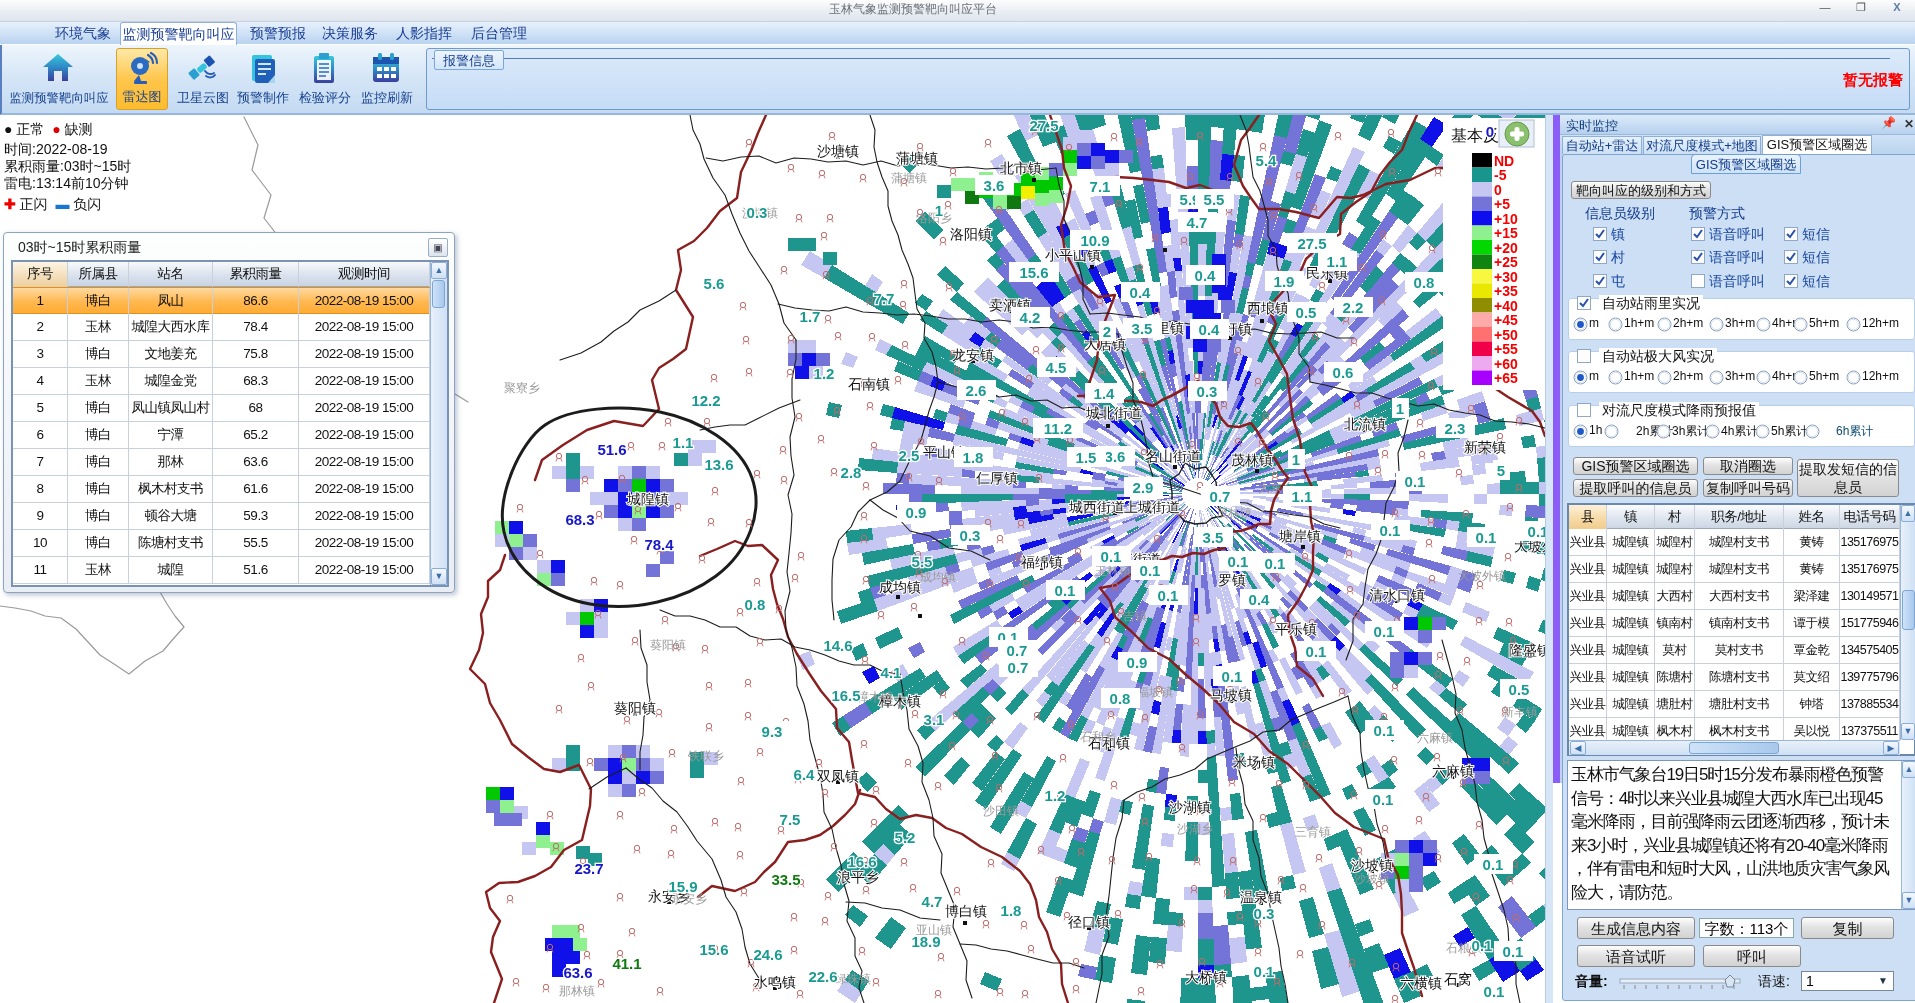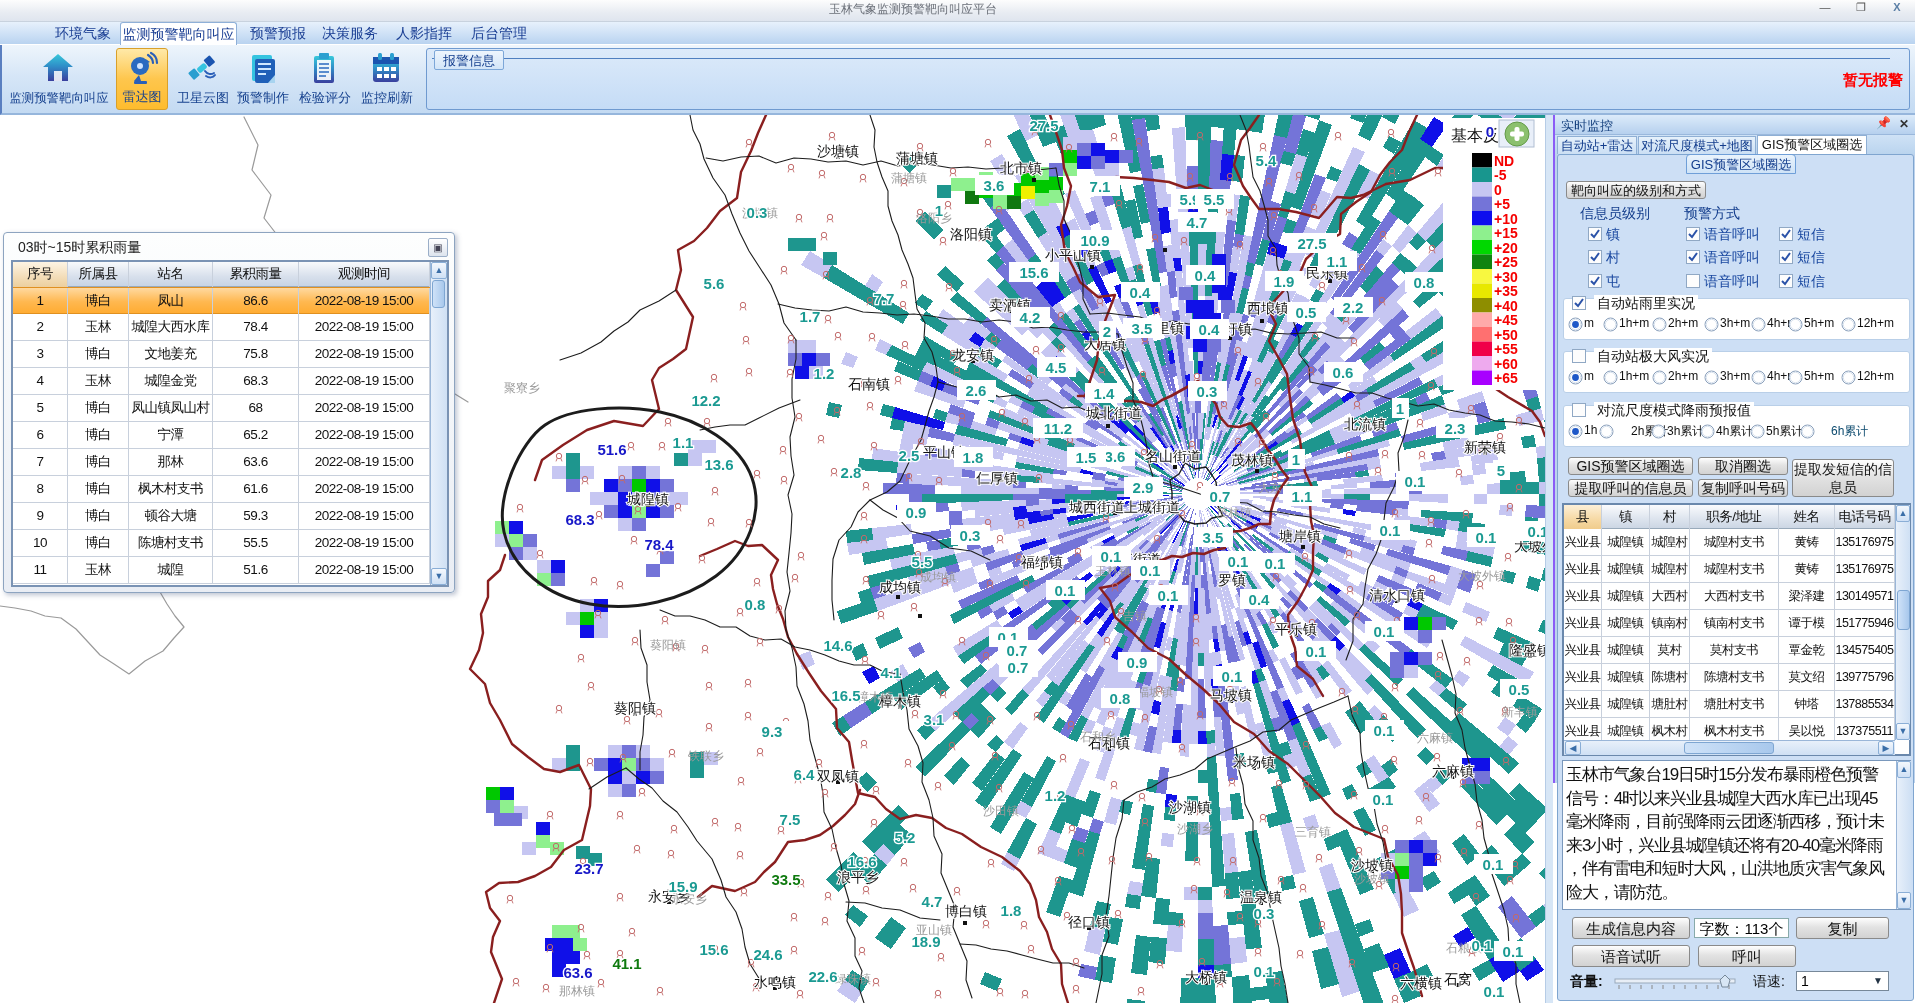--- a/index.html
+++ b/index.html
@@ -13,21 +13,21 @@
 .tbtn{position:absolute;top:3px;height:62px;text-align:center;font-size:13px;color:#16418e;white-space:nowrap}
 .tbtn .txt{position:absolute;bottom:3px;width:100%;font-size:13px}
 .tbtn.sel{background:linear-gradient(#ffe9a8,#fec64d 50%,#febc2e);border:1px solid #d9a02a;border-radius:3px}
 .ticon{position:absolute;left:50%;transform:translateX(-50%);top:6px;width:34px;height:34px}
 #alarmbox{left:426px;top:48px;width:1484px;height:62px;border:1px solid #6f9ad0;border-radius:3px;background:linear-gradient(#dceafa,#c5dcf6)}
 #alarmline{left:432px;top:58px;width:1458px;height:1px;background:#4f7fc0}
 #alarmlabel{left:434px;top:50px;background:linear-gradient(#eef5fd,#d3e5f8);border:1px solid #7da7d8;border-radius:2px;font-size:13px;color:#123c8c;padding:0 8px;height:20px;line-height:19px}
 #noalarm{left:1843px;top:71px;font-size:15px;font-weight:bold;color:#ff0000}
 #mapwrap{left:0;top:115px;width:1545px;height:888px;background:#fff;overflow:hidden}
 #mapscroll{left:1545px;top:115px;width:8px;height:888px;background:#d7e6f6;border-left:1px solid #b6cce6}
-#sidebar{left:1553px;top:115px;width:362px;height:668px;background:#bdd2ec;border-left:2px solid #8b5cf6}
+#sidebar{left:1553px;top:115px;width:362px;height:668px;background:#bdd2ec;border-left:7px solid #8b5cf6}
 .vn{font:bold 15px "Liberation Sans";fill:#1b9a92;text-anchor:middle;paint-order:stroke;stroke:#fff;stroke-width:2.6px}
 .bn{font:bold 15px "Liberation Sans";fill:#1717c8;text-anchor:middle;paint-order:stroke;stroke:#fff;stroke-width:2.6px}
 .gn{font:bold 15px "Liberation Sans";fill:#0f7a0f;text-anchor:middle;paint-order:stroke;stroke:#fff;stroke-width:2.6px}
 .tl{font:14px "Liberation Sans";fill:#111;text-anchor:middle;paint-order:stroke;stroke:#fff;stroke-width:2px}
 .gl{font:12px "Liberation Sans";fill:#9a9a9a;text-anchor:middle}
 .ln{font:bold 14px "Liberation Sans";fill:#f50000}
 #redtitle{left:513px;top:117px;width:600px;font-size:20px;color:#f20000;letter-spacing:0}
 #maplegend{left:4px;top:121px;font-size:14px;color:#111;line-height:17px}
 #floatwin{left:3px;top:232px;width:452px;height:361px;background:linear-gradient(#fdfefe,#e9edf4);border:1px solid #8da4c0;border-radius:4px;box-shadow:2px 2px 5px rgba(60,80,120,.35)}
 #fwtitle{left:14px;top:6px;font-size:14px;color:#222}
@@ -1200,20 +1200,27 @@
       <text x="1482" y="951" class="vn">0.1</text>
       <text x="612" y="455" class="bn">51.6</text>
       <text x="580" y="525" class="bn">68.3</text>
       <text x="659" y="550" class="bn">78.4</text>
       <text x="589" y="874" class="bn">23.7</text>
       <text x="578" y="978" class="bn">63.6</text>
       <text x="1490" y="137" class="bn">0</text>
       <text x="786" y="885" class="gn">33.5</text>
       <text x="627" y="969" class="gn">41.1</text>
     </svg>
+ <div class="abs" id="maplegend" style="left:4px;top:6px">
+   <div><span style="color:#111">●</span> 正常&nbsp;&nbsp;<span style="color:#d00">●</span> 缺测</div>
+   <div style="margin-top:3px">时间:2022-08-19</div>
+   <div>累积雨量:03时~15时</div>
+   <div>雷电:13:14前10分钟</div>
+   <div style="margin-top:4px"><span style="color:#e00;font-weight:bold">✚</span> 正闪&nbsp;&nbsp;<span style="color:#1878d0;font-weight:bold">▬</span> 负闪</div>
+ </div>
 </div>
 <div class="abs" id="mapscroll"></div>
 <div class="abs" id="floatwin">
  <div class="abs" id="fwtitle">03时~15时累积雨量</div>
  <div class="abs" id="fwclose">▣</div>
  <div class="abs" id="fwtable">
       <div id="fwhead">
         <div class="td" style="left:0px;width:55px;background:linear-gradient(#fdf4e4,#f3ddb8 60%,#eccf9e);text-align:center;">序号</div>
         <div class="td" style="left:55px;width:61px;">所属县</div>
         <div class="td" style="left:116px;width:84px;">站名</div>

